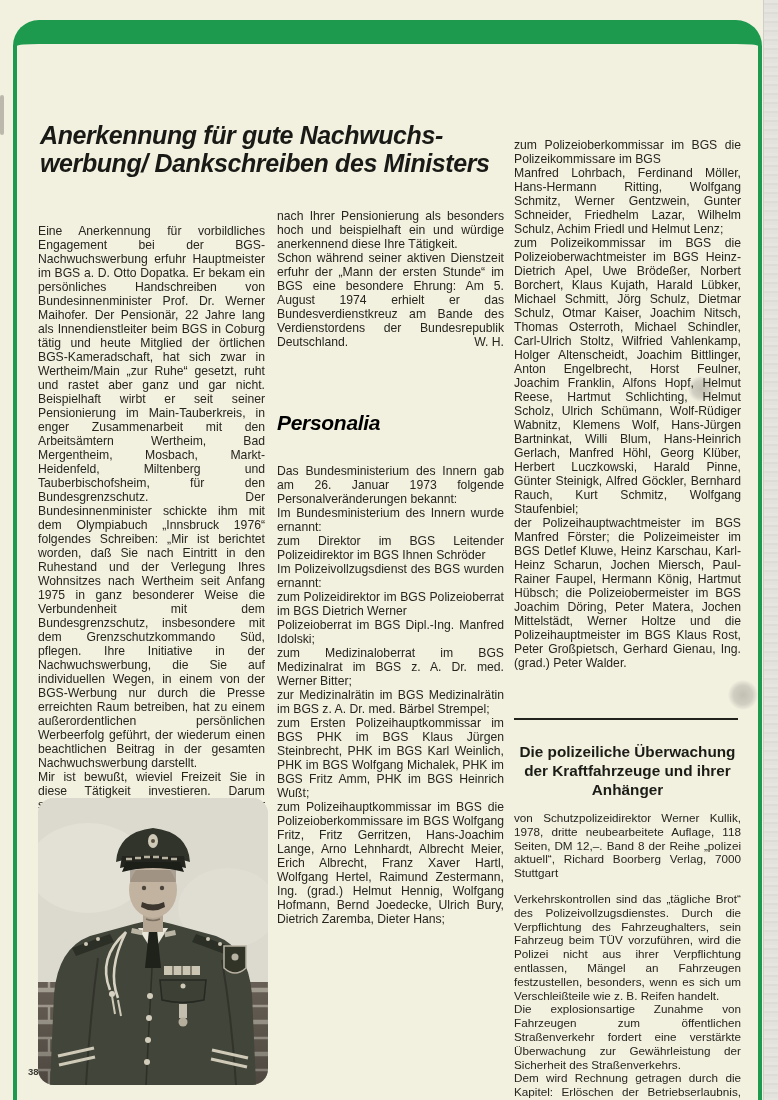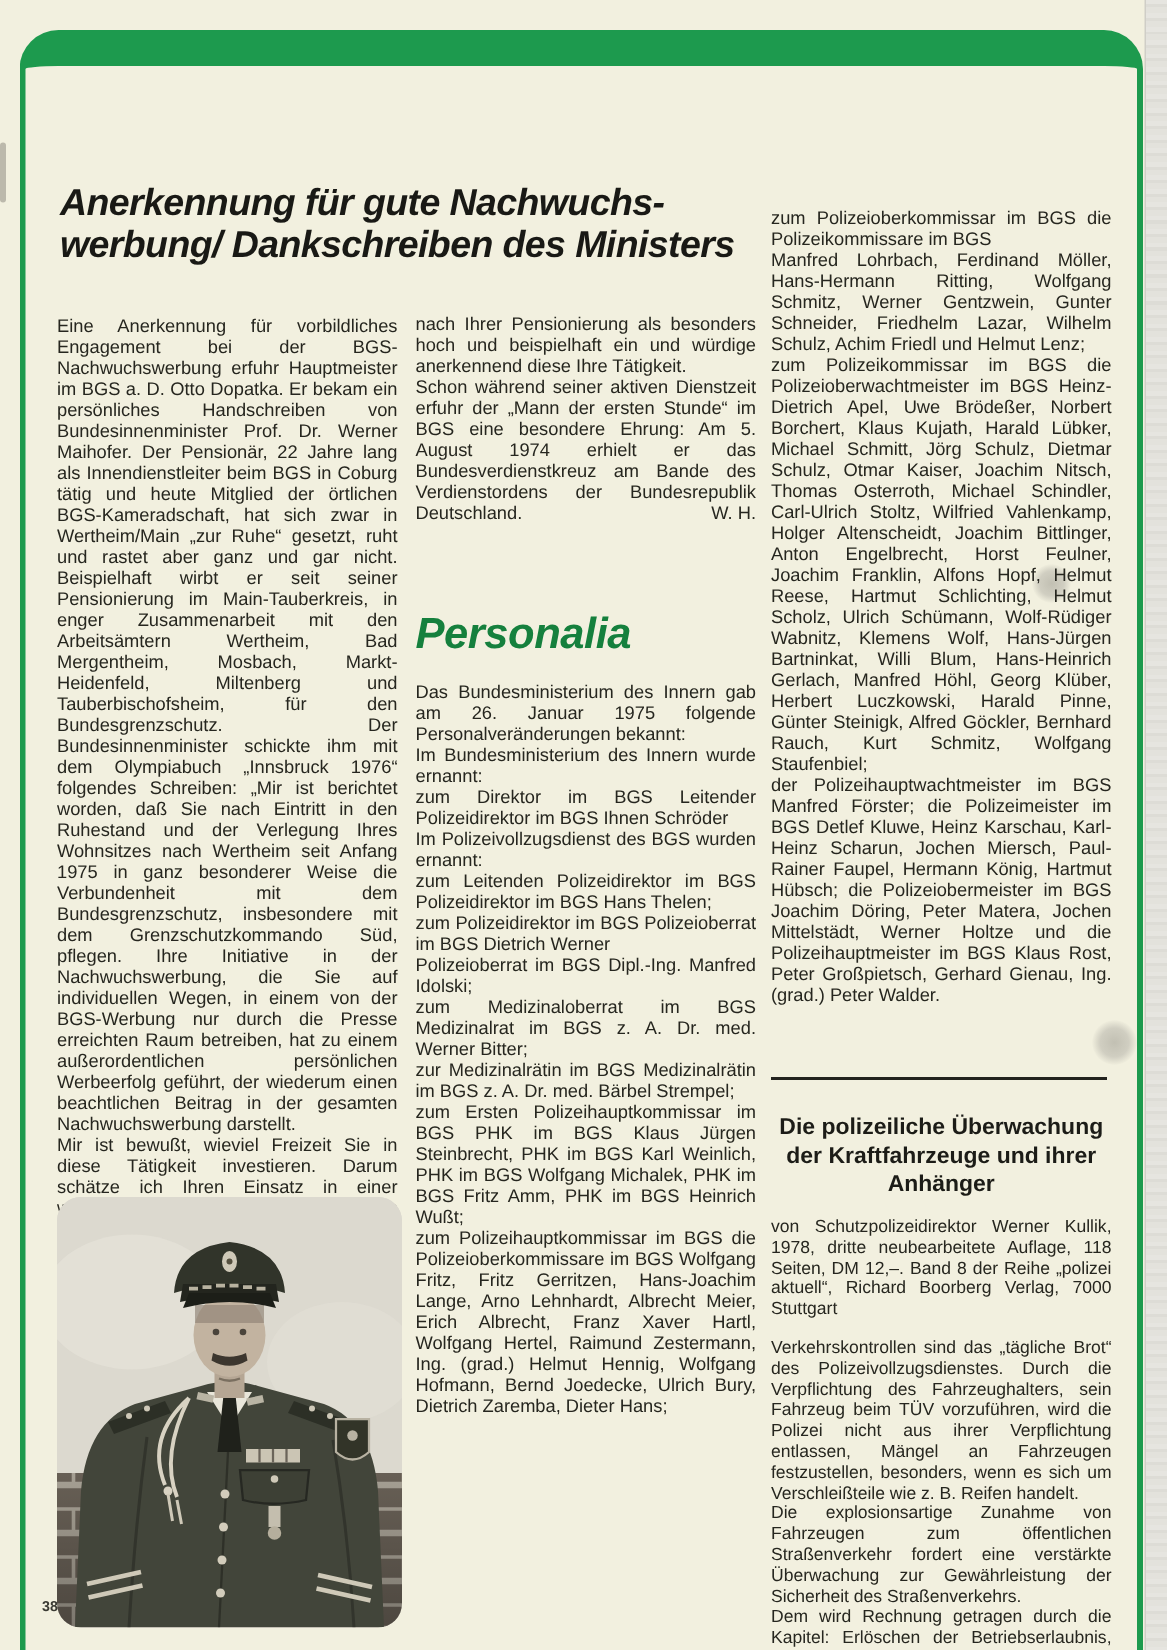--- a/index.html
+++ b/index.html
@@ -41,28 +41,28 @@
     position:absolute;left:40px;top:121px;width:480px;
     font-size:25px;line-height:28px;font-weight:bold;font-style:italic;
     letter-spacing:-0.4px;color:#191915;
   }
   .title span{display:block;}
 
   .col{position:absolute;width:227px;text-align:justify;}
   .col p{margin:0;font-size:12.2px;line-height:14px;white-space:pre-line;
          hyphens:auto;-webkit-hyphens:auto;}
   .col p.gap{}
-  #col1{left:38px;top:210px;}
+  #col1{left:38px;top:224px;}
   #col2top{left:277px;top:209px;}
   #personalia-block{left:277px;top:410px;}
   #col3{left:514px;top:138px;}
 
   .section-head{
-    margin:0 0 18px 0;font-size:29px;line-height:26px;
-    font-weight:bold;font-style:italic;letter-spacing:-0.3px;color:#15803d;
+    margin:0 0 28px 0;font-size:21px;line-height:26px;
+    font-weight:bold;font-style:italic;letter-spacing:-0.3px;color:#000000;
     text-align:left;
   }
   .sig{float:right;font-size:12.2px;}
 
   .rule{
     position:absolute;left:514px;top:718px;width:224px;height:2px;
     background:#23231e;border:none;margin:0;
   }
   #review{left:514px;top:742px;}
   #review h3{
@@ -102,25 +102,24 @@
   <p>Mir ist bewußt, wieviel Freizeit Sie in diese Tätigkeit investieren. Darum schätze ich Ihren Einsatz in einer wichtigen Frage des Bundesgrenzschutzes</p>
 </div>
 
 <div class="col" id="col2top">
   <p>nach Ihrer Pensionierung als besonders hoch und beispielhaft ein und würdige anerkennend diese Ihre Tätigkeit.</p>
   <p><span>Schon während seiner aktiven Dienstzeit erfuhr der „Mann der ersten Stunde“ im BGS eine besondere Ehrung: Am 5. August 1974 erhielt er das Bundesverdienstkreuz am Bande des Verdienstordens der Bundesrepublik Deutschland.</span><span class="sig">W. H.</span></p>
 </div>
 
 <div class="col" id="personalia-block">
   <h2 class="section-head">Personalia</h2>
-  <p>Das Bundesministerium des Innern gab am 26. Januar 1975 folgende Personalveränderungen bekannt:</p>
+  <p>Das Bundesministerium des Innern gab am 26. Januar 1973 folgende Personalveränderungen bekannt:</p>
   <p class="gap">Im Bundesministerium des Innern wurde ernannt:</p>
   <p class="gap">zum Direktor im BGS Leitender Polizeidirektor im BGS Ihnen Schröder</p>
   <p class="gap">Im Polizeivollzugsdienst des BGS wurden ernannt:</p>
-  <p class="gap">zum Leitenden Polizeidirektor im BGS Polizeidirektor im BGS Hans Thelen;</p>
   <p class="gap">zum Polizeidirektor im BGS Polizeioberrat im BGS Dietrich Werner
 Polizeioberrat im BGS Dipl.-Ing. Manfred Idolski;</p>
   <p class="gap">zum Medizinaloberrat im BGS Medizinalrat im BGS z. A. Dr. med. Werner Bitter;</p>
   <p class="gap">zur Medizinalrätin im BGS Medizinalrätin im BGS z. A. Dr. med. Bärbel Strempel;</p>
   <p class="gap">zum Ersten Polizeihauptkommissar im BGS PHK im BGS Klaus Jürgen Steinbrecht, PHK im BGS Karl Weinlich, PHK im BGS Wolfgang Michalek, PHK im BGS Fritz Amm, PHK im BGS Heinrich Wußt;</p>
   <p class="gap">zum Polizeihauptkommissar im BGS die Polizeioberkommissare im BGS Wolfgang Fritz, Fritz Gerritzen, Hans-Joachim Lange, Arno Lehnhardt, Albrecht Meier, Erich Albrecht, Franz Xaver Hartl, Wolfgang Hertel, Raimund Zestermann, Ing. (grad.) Helmut Hennig, Wolfgang Hofmann, Bernd Joedecke, Ulrich Bury, Dietrich Zaremba, Dieter Hans;</p>
 </div>
 
 <div class="col" id="col3">
   <p>zum Polizeioberkommissar im BGS die Polizeikommissare im BGS

